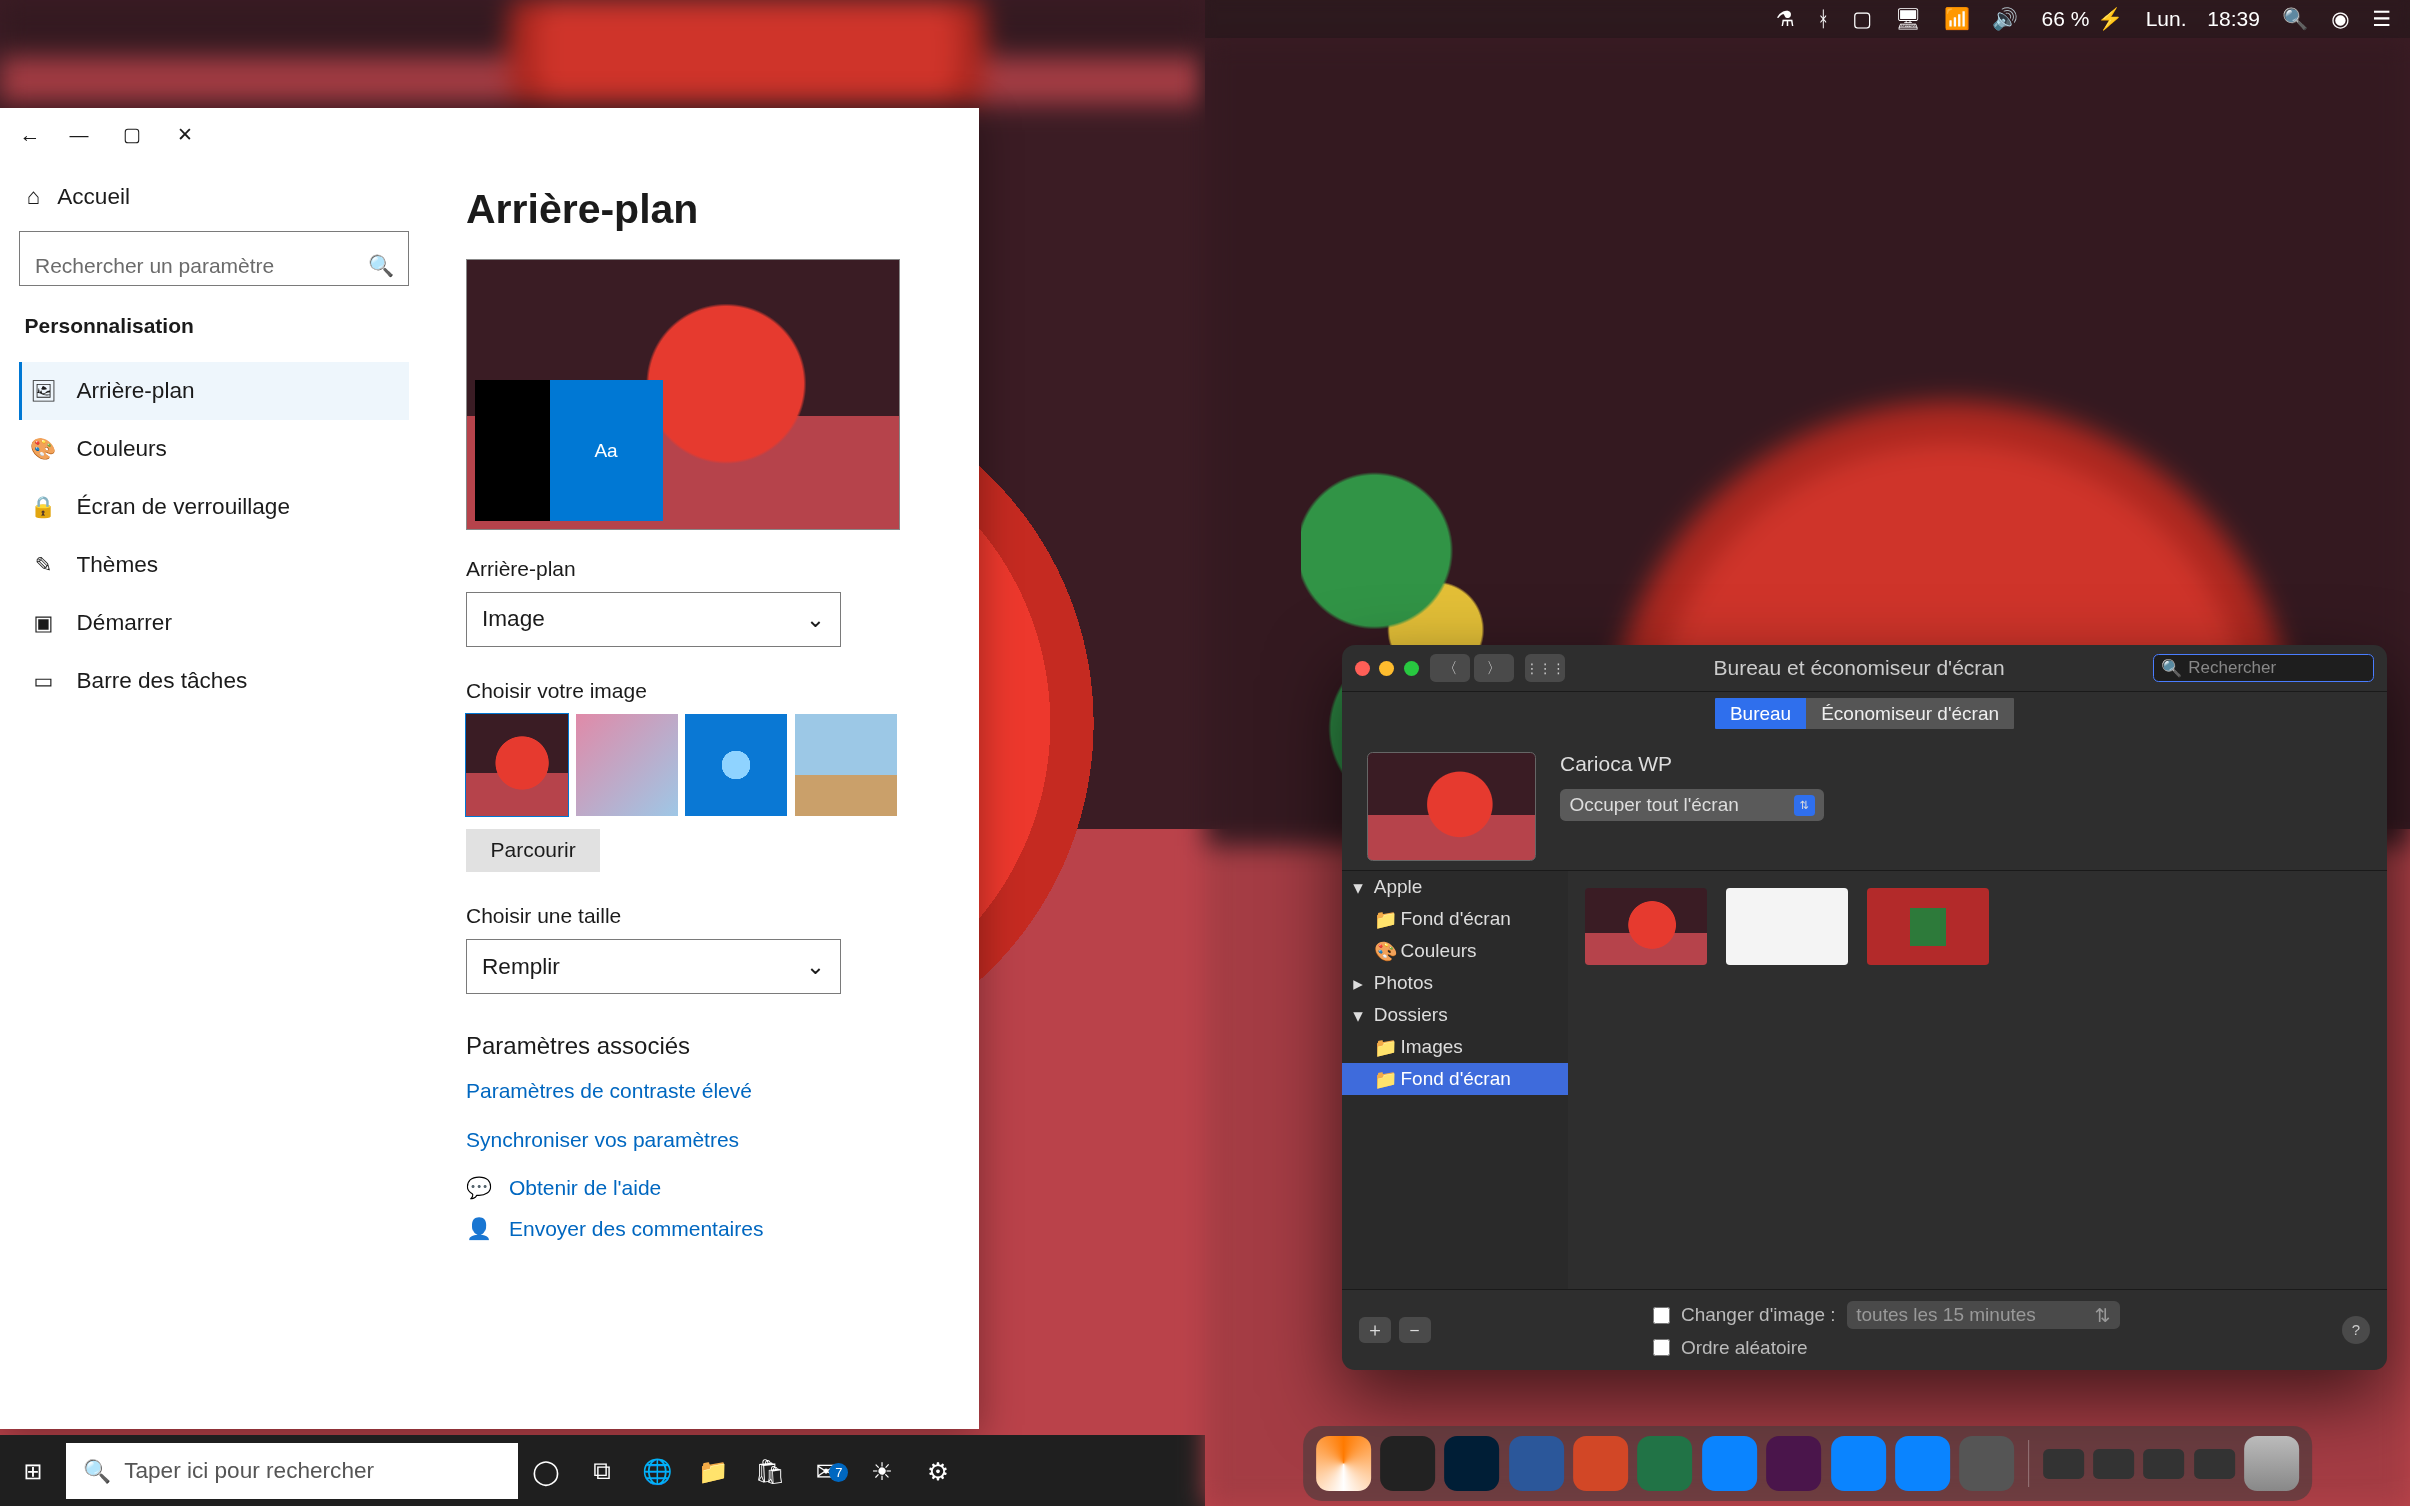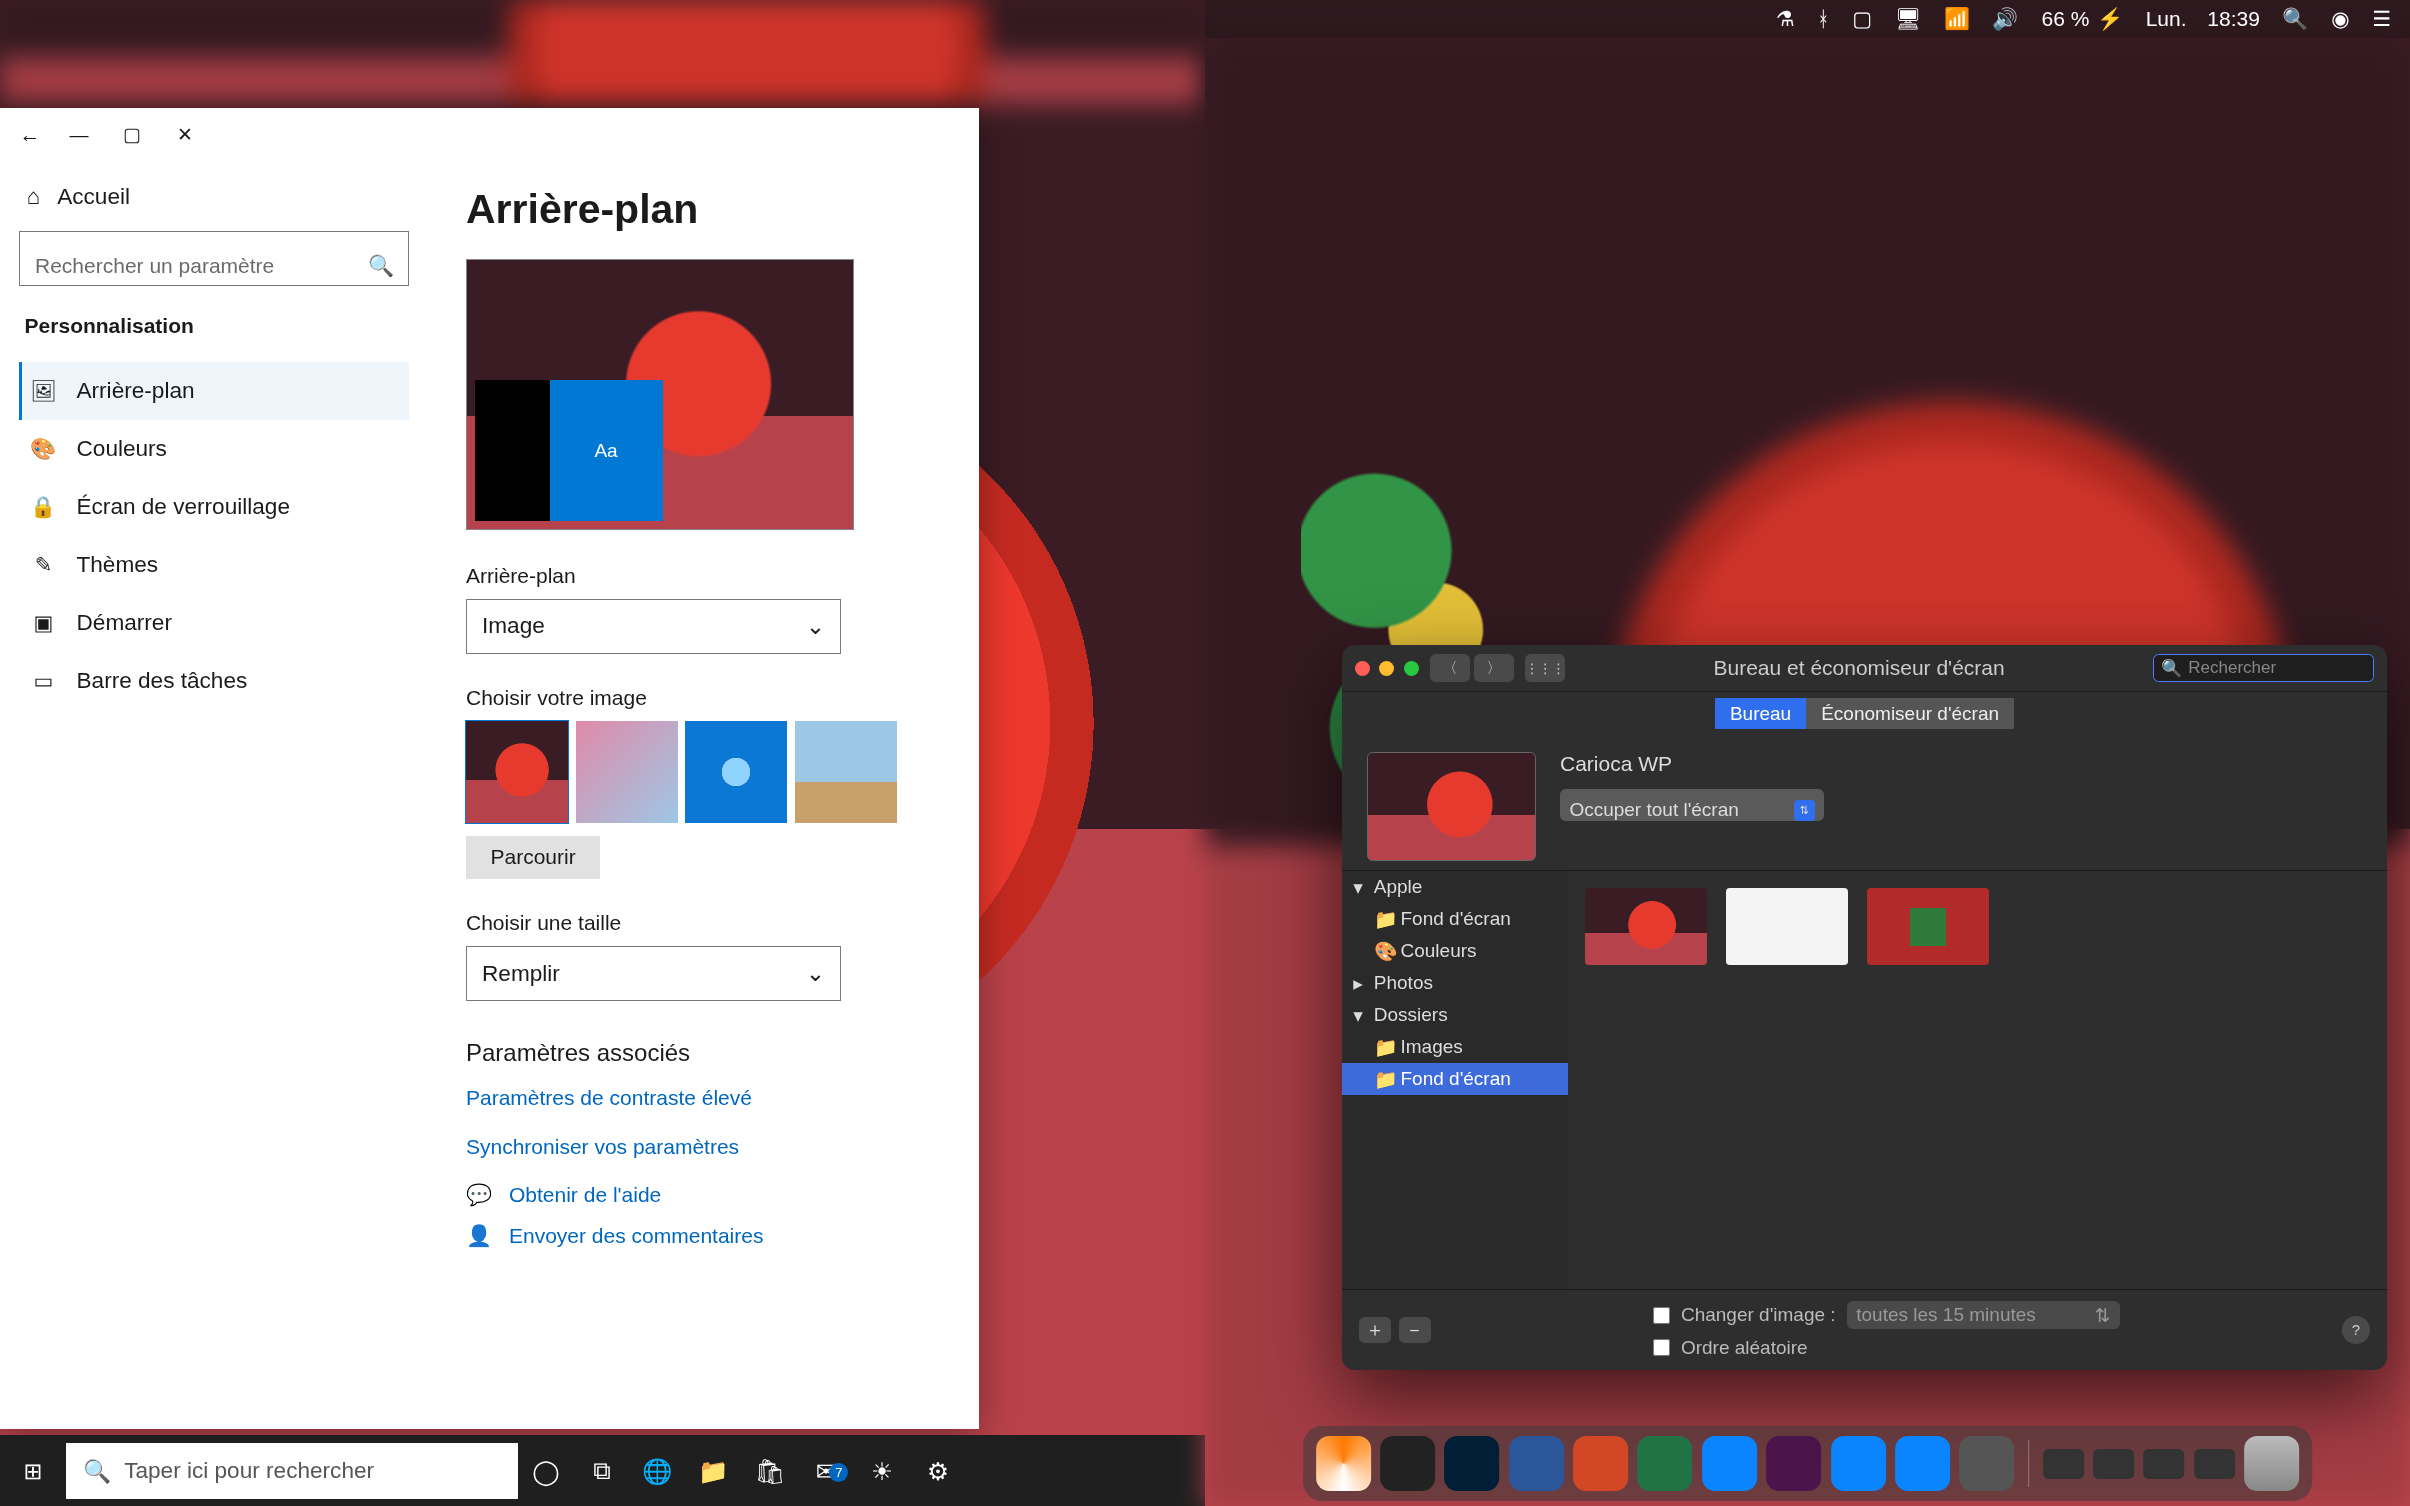--- a/index.html
+++ b/index.html
@@ -45,21 +45,21 @@
 .ws-nav { width:428px; padding:17px 19px 0 19px; }
 .ws-nav .home { display:flex; align-items:center; gap:17px; font-size:22.6px; margin:5.6px 0 21px 7.5px; }
 .ws-nav .search { position:relative; height:55px; border:0.9px solid #7a7a7a; display:flex; align-items:center; padding:16px 45px 0 15px; color:#6b6b6b; font-size:21px; margin-bottom:28px;}
 .ws-nav .search .mag { position:absolute; right:13px; }
 .ws-nav .section { font-size:21px; font-weight:600; margin:0 0 24.5px 5.6px; }
 .ws-nav .item { display:flex; align-items:center; gap:19px; height:58px; font-size:22.6px; padding-left:7.5px; border-left:3.8px solid transparent;}
 .ws-nav .item .ico { width:28px; text-align:center; font-size:21px; }
 .ws-nav .item.active { border-left-color:#0078d4; background:#eef6fc; }
 .ws-content { flex:1; padding:24.5px 38px 38px 38px; overflow:auto; }
 .ws-content h1 { font-size:41px; font-weight:600; margin-bottom:26px; }
-.ws-preview { width:388px; height:271px; background:#3a1c24; position:relative; border:0.9px solid #888; margin-bottom:34px;}
+.ws-preview { width:434px; height:271px; background:#3a1c24; position:relative; border:0.9px solid #888; margin-bottom:27px;}
 .ws-preview .wp { position:absolute; inset:0;
   background: radial-gradient(circle at 60% 46%, #e63a2f 0 26%, transparent 27%),
               linear-gradient(#3a1c24 0 58%, #b6434b 58% 100%);
 }
 .ws-preview .mock-win { position:absolute; left:7.5px; bottom:7.5px; width:188px; height:141px; background:#000; }
 .ws-preview .mock-win .tile { position:absolute; right:0; top:0; width:113px; height:141px; background:#0078d4; display:flex; align-items:center; justify-content:center; color:#fff; font-size:19px;}
 .ws-label { font-size:21px; margin-bottom:11.3px; }
 .ws-select { width:375px; height:55px; border:0.9px solid #7a7a7a; display:flex; align-items:center; justify-content:space-between; padding:0 15px; font-size:22.6px; margin-bottom:32px;}
 .ws-thumbs { display:flex; gap:7.5px; margin-bottom:13px;}
 .ws-thumbs .th { width:102px; height:102px; background:#ccc; }
@@ -106,21 +106,21 @@
 .mw-tabs .seg { display:flex; border-radius:1px; overflow:hidden;}
 .mw-tabs .seg span{ padding:4.7px 15px; font-size:19px;}
 .mw-tabs .seg .on{ background:#2f6fed; color:#fff;}
 .mw-tabs .seg .off{ background:#555; color:#eee;}
 
 .mw-top { display:flex; gap:24.5px; padding:17px 24.5px 9.4px 24.5px; align-items:flex-start;}
 .mw-curthumb { width:169px; height:109px; border:0.9px solid #666; border-radius:5.6px;
   background: radial-gradient(circle at 55% 48%, #e63a2f 0 30%, transparent 31%),
               linear-gradient(#3a1c24 0 58%, #b6434b 58% 100%); }
 .mw-meta { display:flex; flex-direction:column; gap:13px; font-size:21px;}
-.mw-select { width:264px; height:32px; background:#5a5a5a; border-radius:5.6px; display:flex; align-items:flex-end; justify-content:space-between; padding:0 9.4px; font-size:19px;}
+.mw-select { width:264px; height:32px; background:#5a5a5a; border-radius:5.6px; display:flex; align-items:center; justify-content:space-between; padding:0 9.4px; font-size:19px;}
 .mw-select .arrows{ width:21px;height:21px;background:#2f6fed;border-radius:3.8px; display:flex;align-items:center;justify-content:center;font-size:11.3px;}
 
 .mw-body { flex:1; display:flex; border-top:0.9px solid #1a1a1a;}
 .mw-side { width:226px; background:#2a2a2a; font-size:19px; }
 .mw-side .row{ display:flex; align-items:center; gap:7.5px; height:32px; padding:0 11.3px;}
 .mw-side .row.sel{ background:#3e6bdc; color:#fff;}
 .mw-side .caret{ width:13px; display:inline-block;}
 .mw-side .ico{ width:19px; text-align:center;}
 .mw-grid { flex:1; padding:17px; display:flex; gap:19px; align-content:flex-start;}
 .mw-grid .g { width:122px; height:77px; border-radius:3.8px;}

